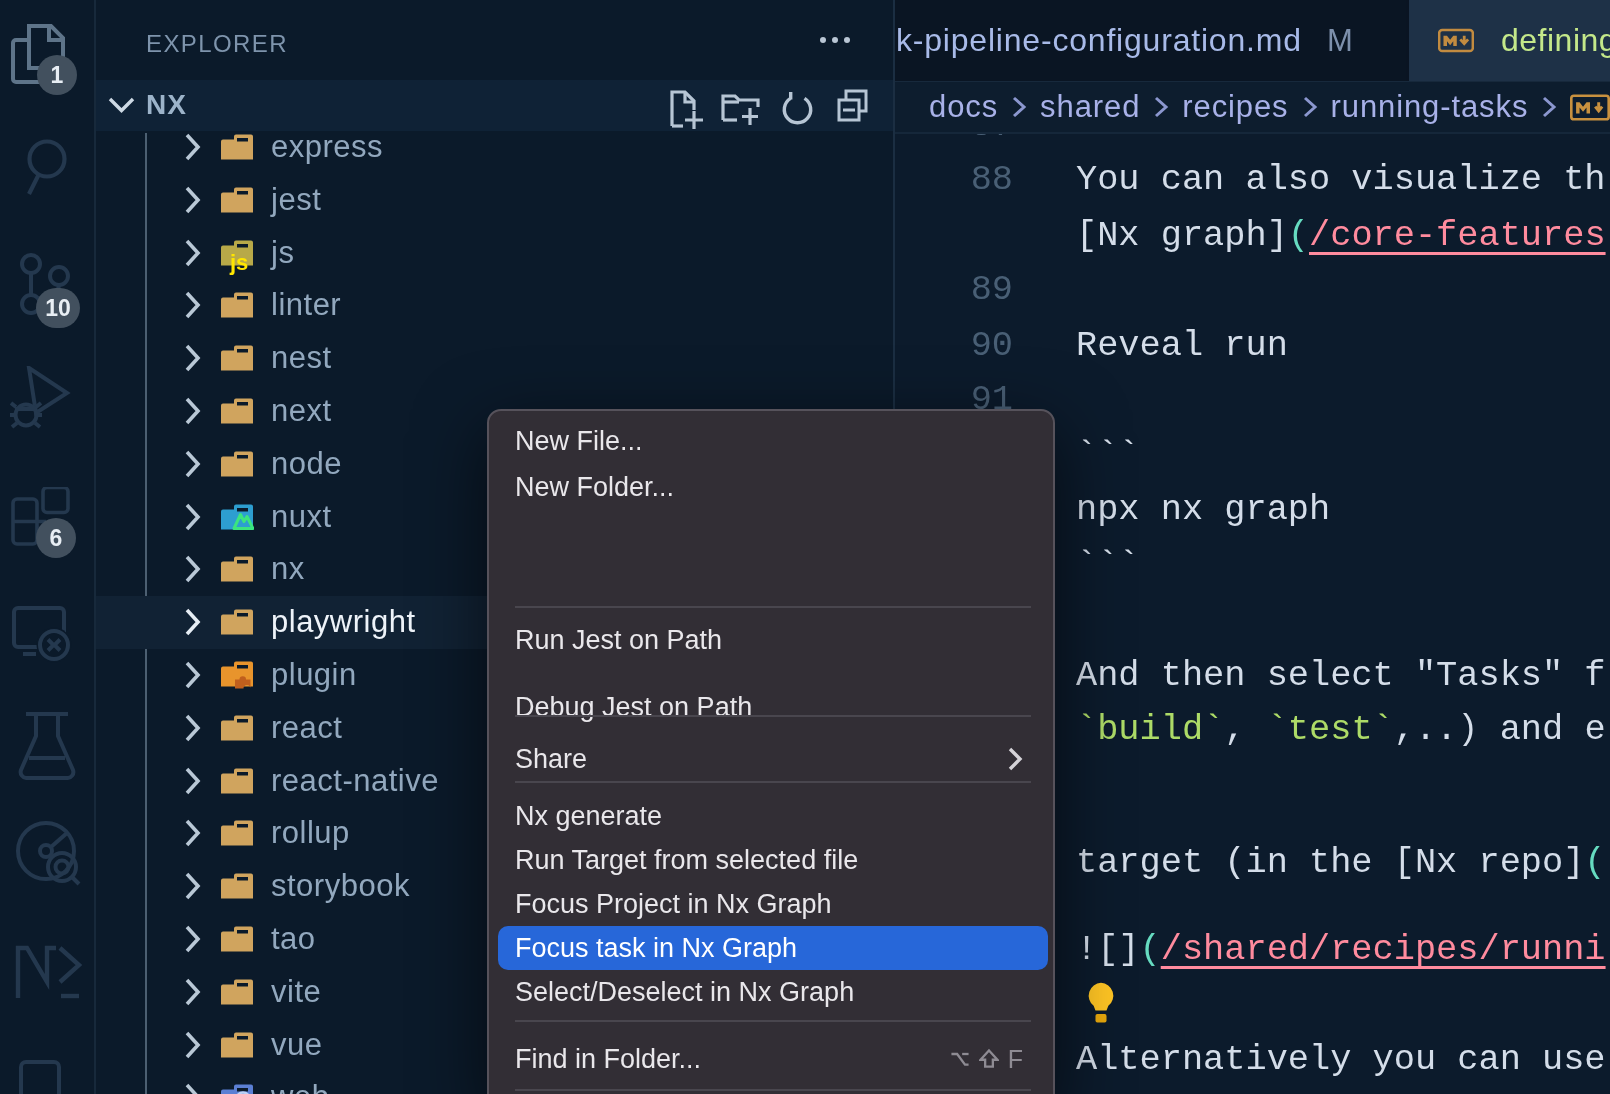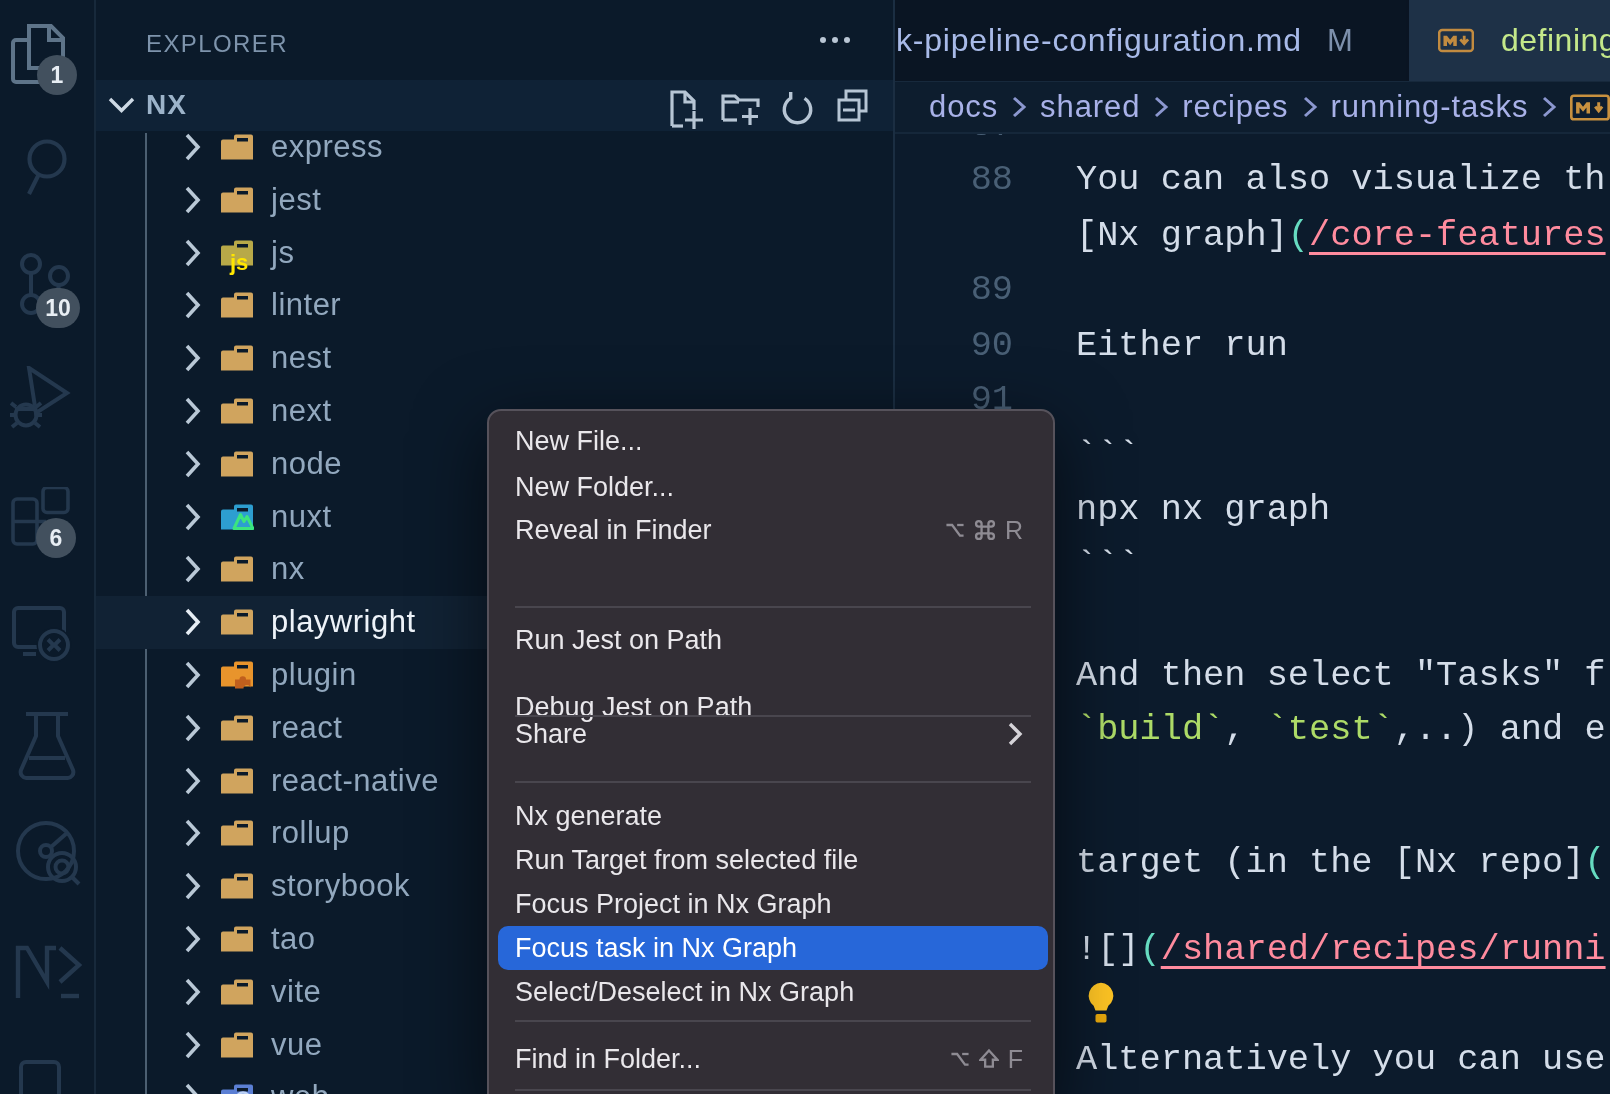--- a/index.html
+++ b/index.html
@@ -359,21 +359,21 @@
 </div>
 </div>
 <div id="editor">
 <div id="code">
 <div class="ln" style="top:106px;">87</div>
 <div class="ln" style="top:160px;">88</div>
 <div class="cl" style="top:160px;">You can also visualize th</div>
 <div class="cl" style="top:216px;"><span>[Nx graph]</span><span class="teal">(</span><span class="pink">/core-features</span></div>
 <div class="ln" style="top:270px;">89</div>
 <div class="ln" style="top:326px;">90</div>
-<div class="cl" style="top:326px;">Either run</div>
+<div class="cl" style="top:326px;">Reveal run</div>
 <div class="ln" style="top:380px;">91</div>
 <div class="cl" style="top:436px;">```</div>
 <div class="cl" style="top:490px;">npx nx graph</div>
 <div class="cl" style="top:546px;">```</div>
 <div class="cl" style="top:656px;">And then select "Tasks" f</div>
 <div class="cl" style="top:710px;"><span class="green">`build`</span><span>, </span><span class="green">`test`</span><span>,..) and e</span></div>
 <div class="cl" style="top:820px;margin-top:23px;"><span>target (in the [Nx repo]</span><span class="teal">(</span></div>
 <div class="cl" style="top:930px;"><span>![]</span><span class="teal">(</span><span class="pink">/shared/recipes/runni</span></div>
 <div class="cl" style="top:1040px;">Alternatively you can use</div>
 <svg class="abs" style="left:184px;top:981px" width="44" height="46" viewBox="0 0 44 50">
@@ -419,47 +419,29 @@
 </svg>
 </div>
 </div>
 <div id="menu">
 <div class="mi" style="top:8px;">
       <span class="txt">New File...</span>
     </div>
 <div class="mi" style="top:54px;">
       <span class="txt">New Folder...</span>
     </div>
-<div class="mi" style="top:97px;">
-      <span class="txt">Reveal in Finder</span>
-      <span class="sc">
-        <svg width="20" height="20" viewBox="0 0 28 26">
-          <g fill="none" stroke="#8e8b93" stroke-width="3.2">
-            <path d="M2 6 h8 l11 15 h5"></path>
-            <path d="M17 6 h9"></path>
-          </g>
-        </svg>
-        <svg width="22" height="22" viewBox="0 0 32 32">
-          <g fill="none" stroke="#8e8b93" stroke-width="3.4">
-            <path d="M11 11 h10 v10 h-10 z"></path>
-            <path d="M11 11 H7 a4 4 0 1 1 4 -4 z M21 11 V7 a4 4 0 1 1 4 4 z M21 21 h4 a4 4 0 1 1 -4 4 z M11 21 v4 a4 4 0 1 1 -4 -4 z"></path>
-          </g>
-        </svg>
-        <span style="font-size:25px;">R</span>
-      </span>
-    </div>
 <div class="msep" style="top:195px;"></div>
 <div class="mi" style="top:207px;">
       <span class="txt">Run Jest on Path</span>
     </div>
 <div class="mi" style="top:251px;margin-top:23px;">
       <span class="txt">Debug Jest on Path</span>
     </div>
 <div class="msep" style="top:304px;"></div>
-<div class="mi" style="top:301px;">
+<div class="mi" style="top:326px;">
       <span class="txt">Share</span>
       <svg style="margin-left:auto" width="16" height="26" viewBox="0 0 16 26">
         <path d="M3 3 L13 13 L3 23" fill="none" stroke="#d5d3d8" stroke-width="3.4"></path>
       </svg>
     </div>
 <div class="msep" style="top:370px;"></div>
 <div class="mi" style="top:383px;">
       <span class="txt">Nx generate</span>
     </div>
 <div class="mi" style="top:427px;">

